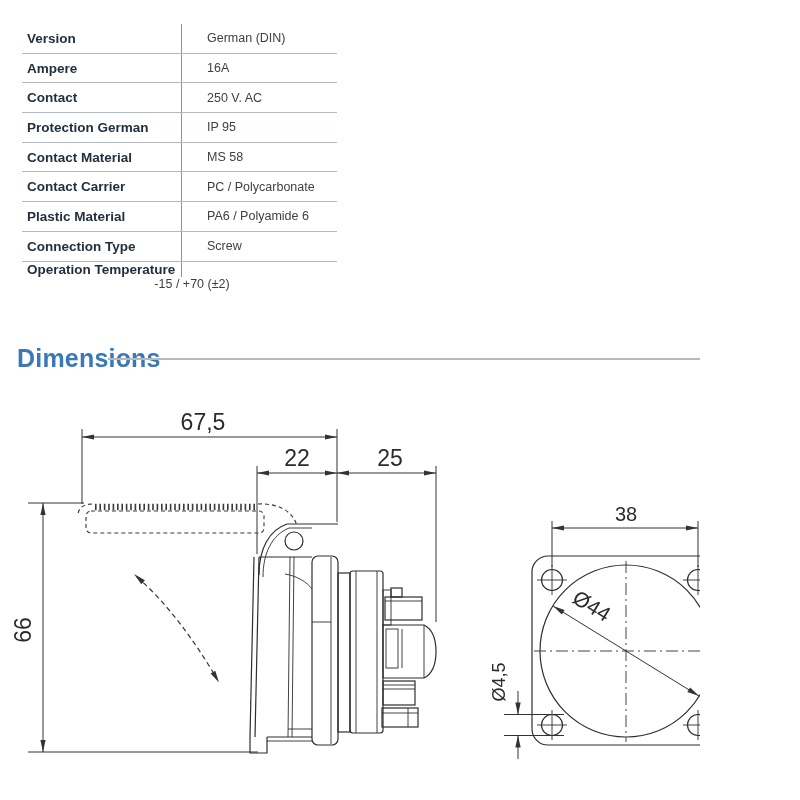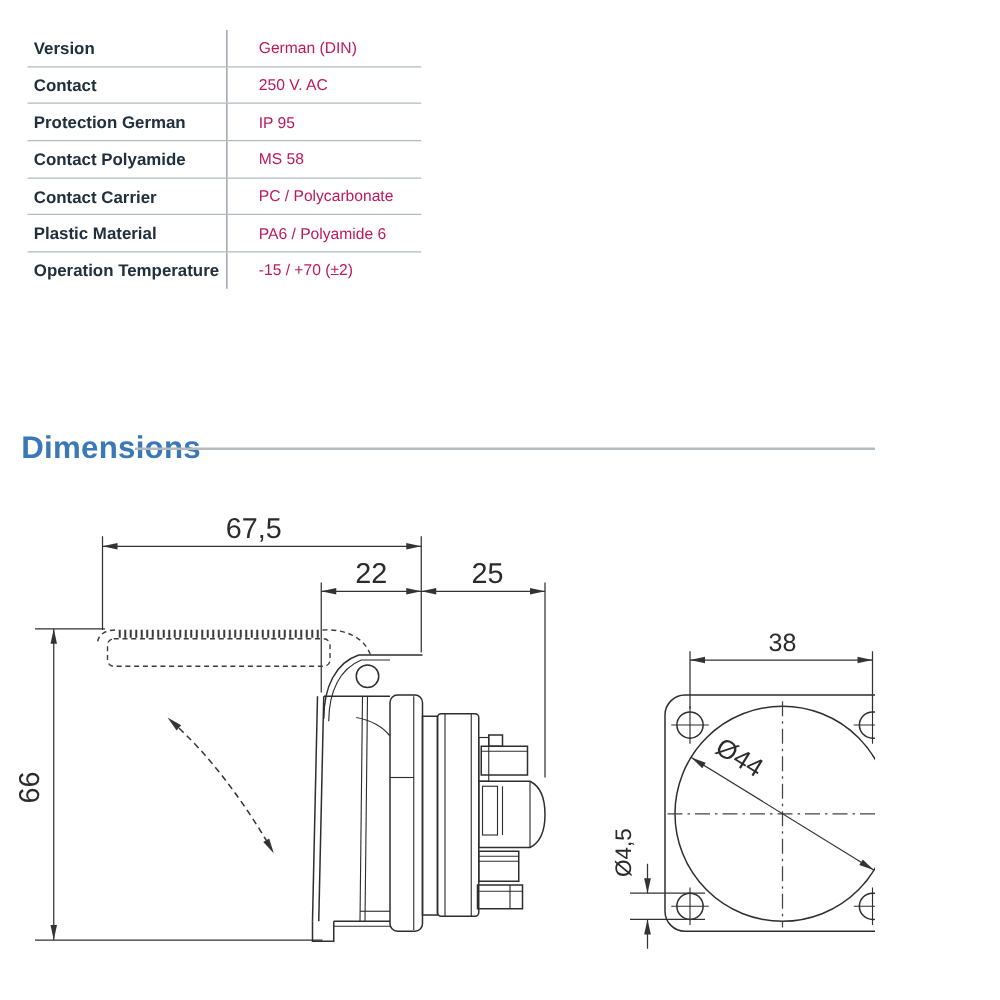--- a/index.html
+++ b/index.html
@@ -2,25 +2,25 @@
 <html><head>
 <meta charset="utf-8">
 <style>
   html,body{margin:0;padding:0;background:#ffffff;}
   .page{position:relative;width:700px;height:800px;background:#ffffff;
         font-family:"Liberation Sans",sans-serif;overflow:hidden;}
 
   
   .spec-table{position:absolute;left:22px;top:24px;width:315px;}
   .spec-row{display:flex;align-items:center;height:28.7px;border-bottom:1px solid #b3b9be;}
-  .spec-row.last{border-bottom:none;}
+  .spec-row.last{border-bottom:none;flex-direction:column;}
   .spec-label{width:160px;box-sizing:border-box;padding-left:5px;align-self:stretch;
               display:flex;align-items:center;border-right:1px solid #8b949c;
               font-size:13.5px;font-weight:700;color:#22303e;}
-  .spec-value{padding-left:25px;font-size:12.5px;color:#be185d;}
+  .spec-value{padding-left:25px;font-size:12.5px;color:#404040;}
 
   
   .section-title{position:absolute;left:17px;top:344px;margin:0;
                  font-size:25px;font-weight:700;color:#3a78b7;letter-spacing:.2px;}
   .section-rule{position:absolute;left:108px;top:358px;width:654px;height:2px;background:#b5babf;}
 
   
   .drawing-svg{position:absolute;left:0;top:400px;}
   .dl{stroke:#333;stroke-width:1;fill:none;}          
   .ar{fill:#333;stroke:none;}                          
@@ -34,38 +34,46 @@
 <body>
 
 <div class="page">
 
   <div class="spec-table">
     <div class="spec-row">
       <div class="spec-label">Version</div>
       <div class="spec-value">German (DIN)</div>
     </div>
     <div class="spec-row">
+      <div class="spec-label">Ampere</div>
+      <div class="spec-value">16A</div>
+    </div>
+    <div class="spec-row">
       <div class="spec-label">Contact</div>
       <div class="spec-value">250 V. AC</div>
     </div>
     <div class="spec-row">
       <div class="spec-label">Protection German</div>
       <div class="spec-value">IP 95</div>
     </div>
     <div class="spec-row">
-      <div class="spec-label">Contact Polyamide</div>
+      <div class="spec-label">Contact Material</div>
       <div class="spec-value">MS 58</div>
     </div>
     <div class="spec-row">
       <div class="spec-label">Contact Carrier</div>
       <div class="spec-value">PC / Polycarbonate</div>
     </div>
     <div class="spec-row">
       <div class="spec-label">Plastic Material</div>
       <div class="spec-value">PA6 / Polyamide 6</div>
+    </div>
+    <div class="spec-row">
+      <div class="spec-label">Connection Type</div>
+      <div class="spec-value">Screw</div>
     </div>
     <div class="spec-row last">
       <div class="spec-label">Operation Temperature</div>
       <div class="spec-value">-15 / +70 (±2)</div>
     </div>
   </div>
 
   <h2 class="section-title">Dimensions</h2>
   <div class="section-rule"></div>
 

